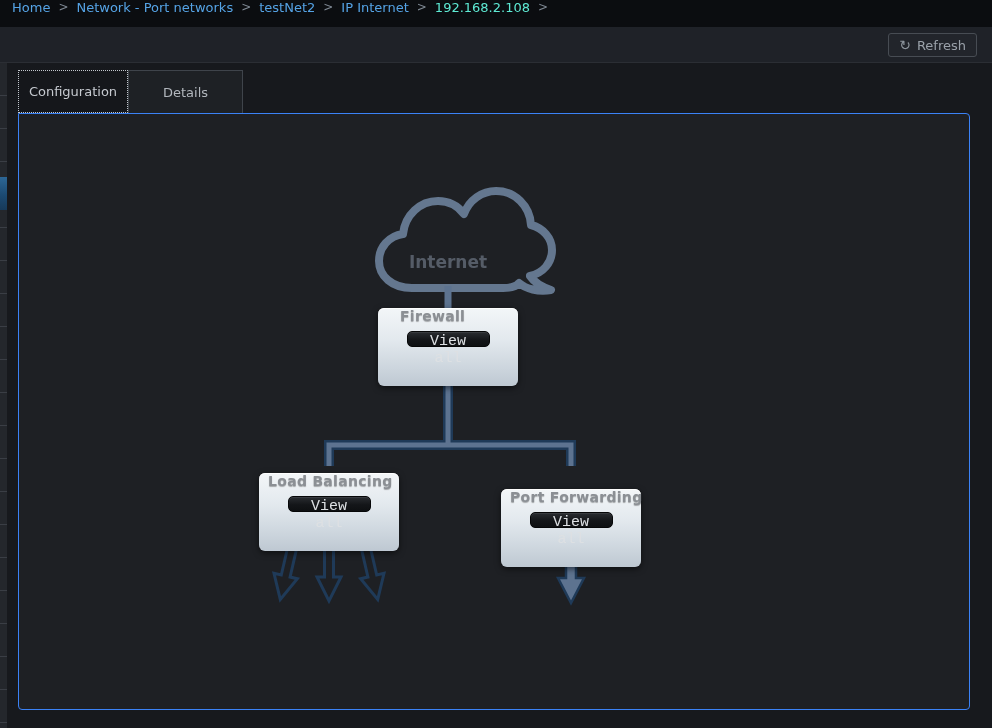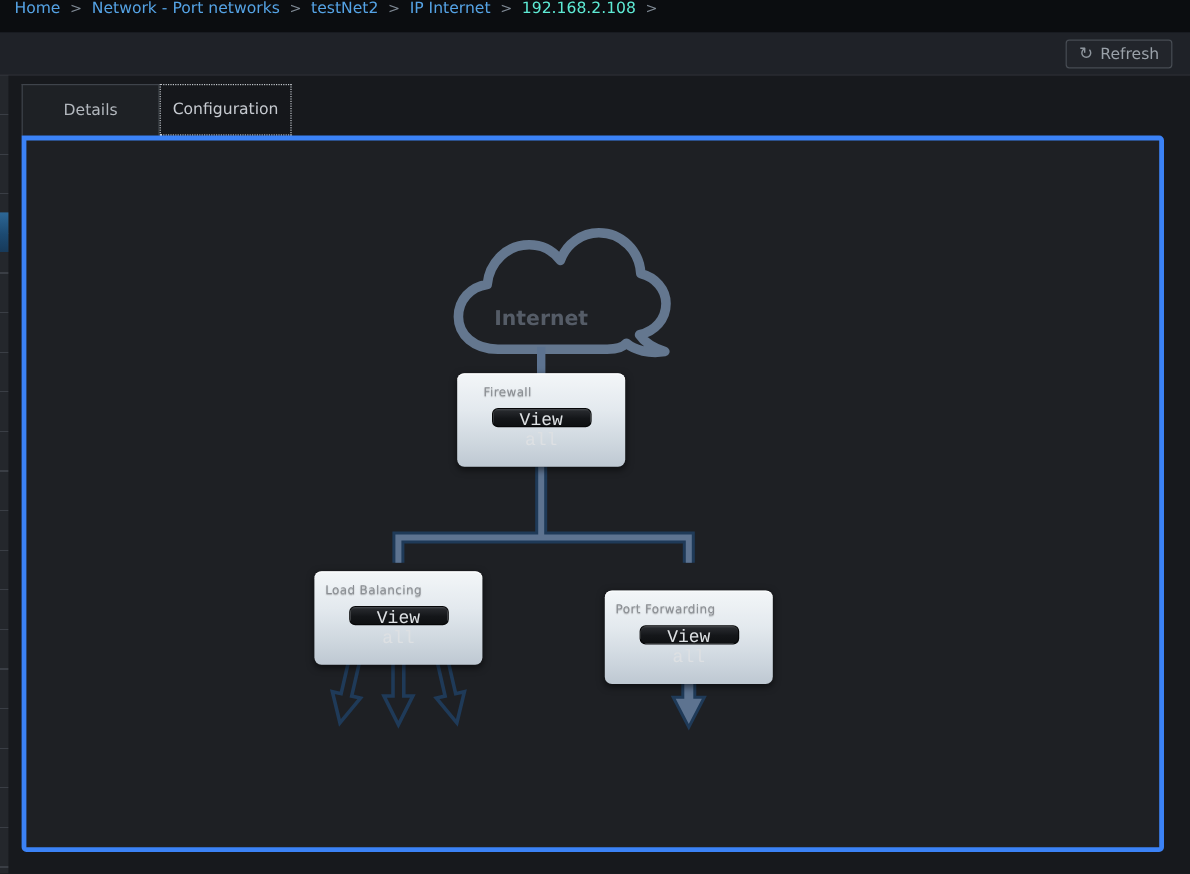--- a/index.html
+++ b/index.html
@@ -55,37 +55,37 @@
     border:1px solid #3f444b; border-bottom:none;
   }
   .tab-config {
     width:110px; background:#15171b; color:#c6cad0;
     border:1px dotted #c3c8ce;
   }
 
   
   .panel {
     position:absolute; left:18px; top:113px; width:952px; height:597px;
-    background:#1e2024; border:4px solid #3b82f6;
+    background:#1e2024; border:1px solid #3b82f6;
     border-radius:0 4px 4px 4px;
   }
   .diagram-svg { position:absolute; left:0; top:0; }
 
   
   .node {
     position:absolute; width:140px; height:78px; border-radius:6px;
     background:linear-gradient(180deg,#f3f6f8 0%,#e3e9ee 40%,#ccd5dd 78%,#bec8d2 100%);
     box-shadow:0 2px 6px rgba(0,0,0,0.55), inset 0 1px 0 rgba(255,255,255,0.85);
   }
   .node-firewall { left:359px; top:194px; }
   .node-lb       { left:240px; top:347px;margin-top:12px; }
   .node-pf       { left:482px; top:347px;margin-top:28px; }
   .node-title {
-    font-size:10px; font-weight:normal; color:#8b8f94;
-    padding:11px 6px 0 9px; letter-spacing:0.3px; white-space:nowrap;
+    font-size:14px; font-weight:bold; color:#8b8f94;
+    padding:0 6px 0 9px; letter-spacing:0.3px; white-space:nowrap;
     text-shadow:0 1px 1px rgba(0,0,0,0.3);
   }
   .node-firewall .node-title { padding-left:22px; }
   .btn-viewall {
     display:block; margin:7px auto 0; width:83px; height:16px;
     background:linear-gradient(180deg,#2a2d31 0%,#141619 55%,#0e1012 100%);
     color:#dde0e3; border:1px solid #060708; border-radius:5px;
     font-size:15px; font-family:Liberation Mono, monospace; cursor:pointer;
     box-shadow:inset 0 1px 0 rgba(255,255,255,0.08);
   }
@@ -111,22 +111,22 @@
     <span class="refresh-icon">↻</span>
     <span>Refresh</span>
   </button>
 </div>
 
 <div class="sidebar-sliver">
   <div class="sliver-active-item"></div>
 </div>
 
 <div class="tabs">
+  <div class="tab tab-config">Configuration</div>
   <div class="tab tab-details">Details</div>
-  <div class="tab tab-config">Configuration</div>
 </div>
 
 <div class="panel">
 
   <svg class="diagram-svg" width="950" height="595" viewBox="0 0 950 595">
 
     <g transform="translate(353,74)">
       <path d="M40,100 C20,100 7,88 7,73 C7,59 17,48 31,46
                C33,27 48,13 66,13 C77,13 86,18 92,26
                C97,12 110,3 124,3 C143,3 158,18 159,37

